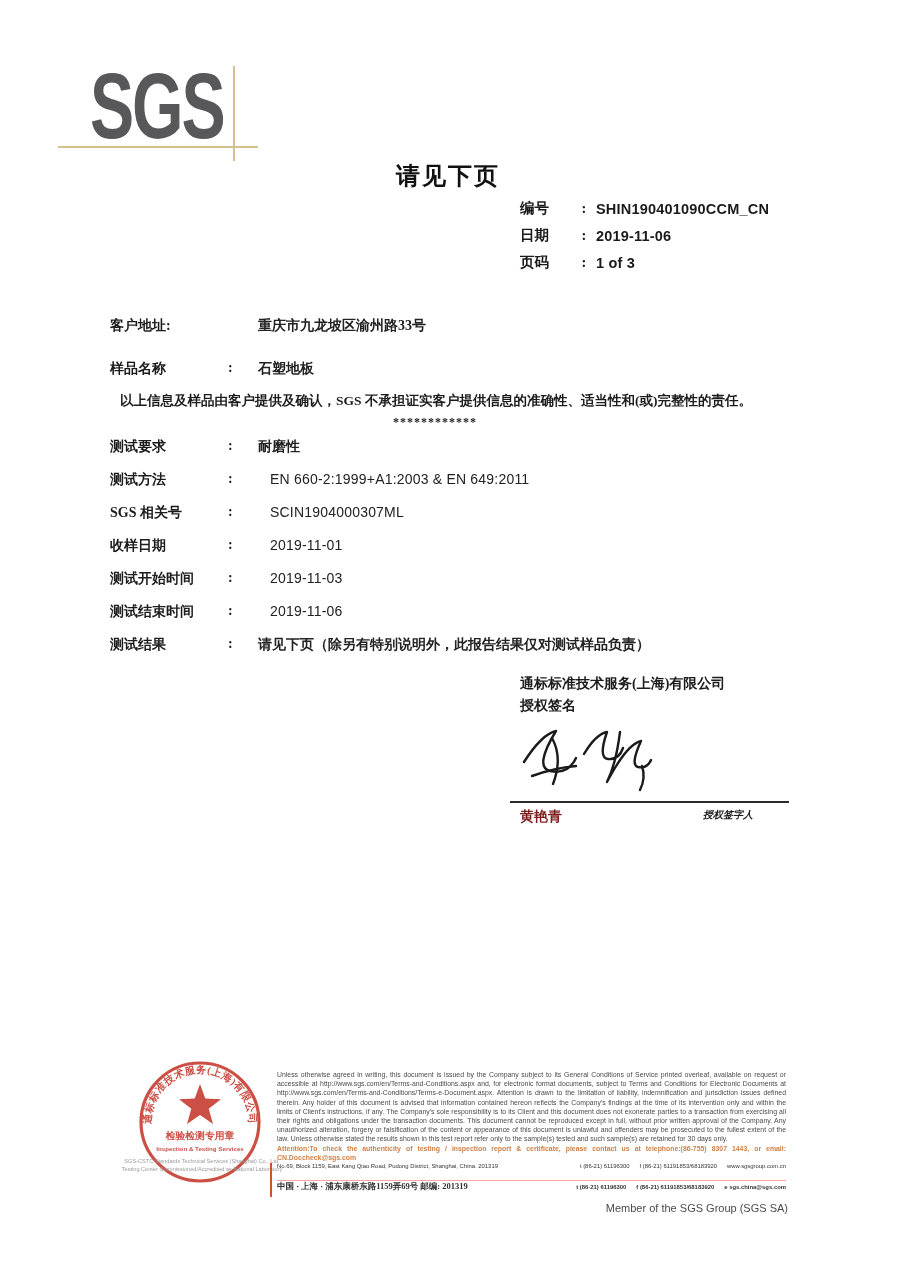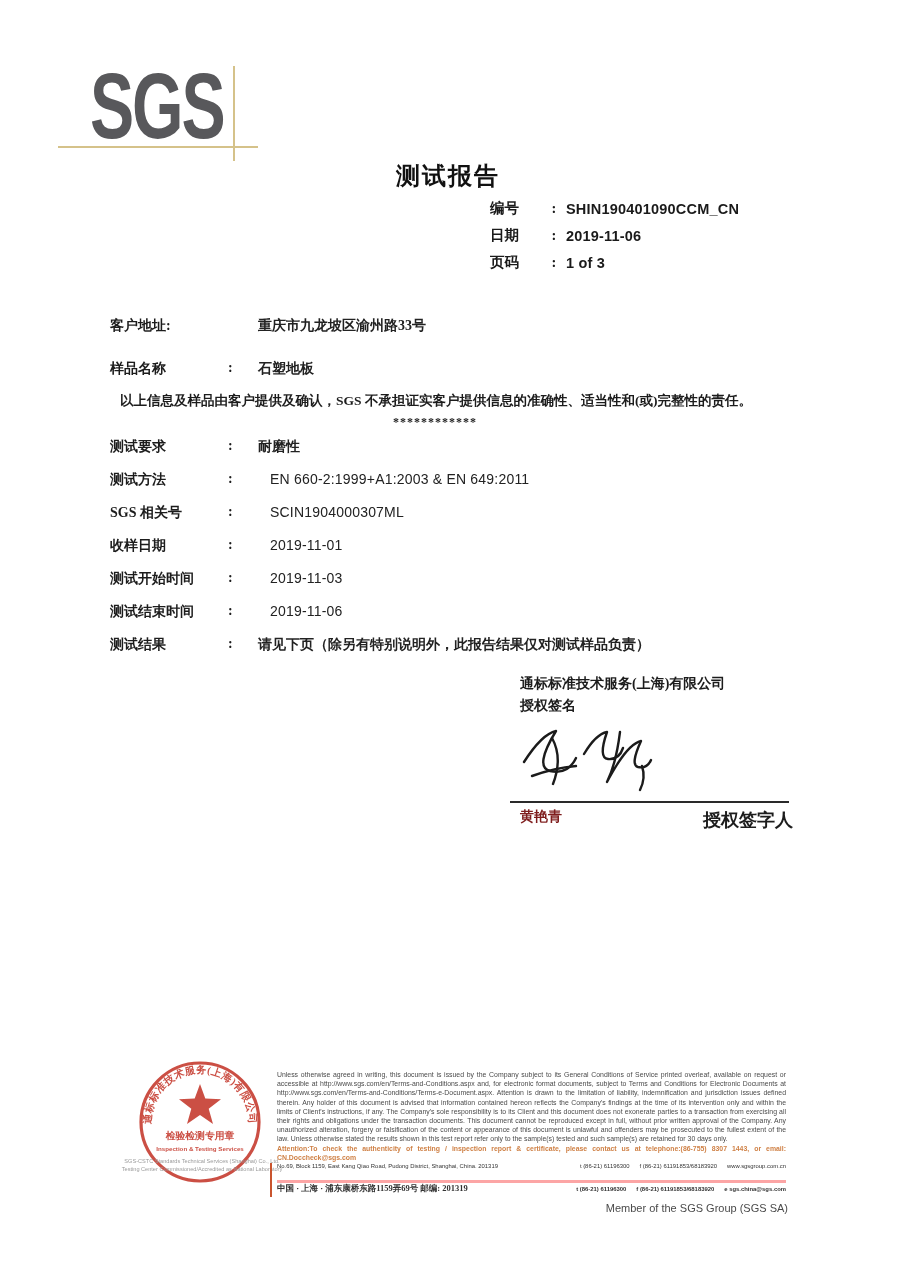--- a/index.html
+++ b/index.html
@@ -16,72 +16,72 @@
     font-weight:700; font-size:92px; line-height:92px; color:#58585b;
     letter-spacing:-3px; transform:scaleX(0.72); transform-origin:left top;
   }
   .logo-vline { position:absolute; left:233px; top:66px; width:2px; height:95px; background:#d5c28a; }
   .logo-hline { position:absolute; left:58px;  top:146px; width:200px; height:2px; background:#d5c28a; }
 
   
   .doc-title { position:absolute; left:396px; top:160px; font-size:24px; font-weight:700; letter-spacing:2px; color:#111; }
   .hdr-rows { position:absolute; left:490px; top:195px; }
   .hdr-row { display:flex; height:27px; align-items:center; }
-  .hdr-row .lbl { width:52px; font-size:14.5px; font-weight:700; color:#1a1a1a; }
+  .hdr-row .lbl { width:52px; font-size:14.5px; font-weight:700; color:#1a1a1a;margin-left:30px; }
   .hdr-row .sep { width:24px; font-size:14.5px; font-weight:700; text-align:center; color:#1a1a1a; }
   .hdr-row .val { font-family:"Liberation Sans","DejaVu Sans",sans-serif; font-size:14.5px; font-weight:700; color:#1a1a1a; letter-spacing:.2px;text-align:right; }
 
   
   .row { position:absolute; left:110px; display:flex; align-items:flex-start; width:720px; }
   .row .lbl  { width:118px; font-size:14px; font-weight:600; color:#1c1c1c; flex:none; }
   .row .sep  { width:30px; font-size:14px; font-weight:600; color:#1c1c1c; flex:none; }
   .row .val  { font-size:14px; color:#222; }
   .val.cjk   { font-weight:600; }
   .val.latin { font-family:"Liberation Sans","DejaVu Sans",sans-serif; letter-spacing:.2px;margin-left:12px; }
   .row .lblwide { width:148px; font-size:14px; font-weight:600; color:#1c1c1c; flex:none; }
 
   .disclaimer { position:absolute; left:112px; top:392px; width:692px; font-size:13.5px; font-weight:600; color:#1c1c1c; text-indent:8px; }
   .stars { position:absolute; left:0; top:415px; width:870px; text-align:center; font-size:12px; font-weight:700; letter-spacing:1px; color:#1c1c1c; }
 
   
   .sig-company { position:absolute; left:520px; top:673px; font-size:14px; font-weight:600; line-height:22px; color:#1c1c1c; }
   .sig-svg { position:absolute; left:518px; top:716px; }
   .sig-line { position:absolute; left:510px; top:801px; width:279px; height:1.5px; background:#2a2a2a; }
   .sig-name  { position:absolute; left:520px; top:808px; font-size:14px; font-weight:600; color:#7f1d1d; }
-  .sig-title { position:absolute; left:703px; top:808px; font-size:18px; font-weight:600; color:#1c1c1c; }
+  .sig-title { position:absolute; left:703px; top:808px; font-size:10px; font-weight:600; color:#1c1c1c;font-style:italic; }
 
   
   .stamp { position:absolute; left:128px; top:1050px; width:144px; height:144px; opacity:.9; }
   .stamp-sub { position:absolute; left:114px; top:1157px; width:176px; font-family:"Liberation Sans","DejaVu Sans",sans-serif;
                font-size:5.6px; line-height:8px; color:#9b9b9b; text-align:center; }
 
   
   .legal { position:absolute; left:277px; top:1070px; width:509px;
            font-family:"Liberation Sans","DejaVu Sans",sans-serif;
            font-size:6.9px; line-height:9.2px; text-align:justify; color:#4a4a4a; }
   .attention { font-weight:700; color:#cf8045; }
   .addr { position:absolute; left:270px; top:1163px; width:516px; border-left:2px solid #c9542e; padding-left:5px;
           font-family:"Liberation Sans","DejaVu Sans",sans-serif; color:#333; }
   .addr-row { display:flex; align-items:baseline; gap:10px; height:17px; font-size:5.9px; white-space:nowrap; }
-  .addr-row.cn { border-top:3px solid #fca5a5; font-weight:700; }
+  .addr-row.cn { border-top:1px solid #fca5a5; font-weight:700; }
   .addr-row.cn .cjk-addr { font-size:8.5px; font-family:"Liberation Serif","DejaVu Serif",serif; }
   .addr-row .grow { flex:1 1 auto; }
   .member { position:absolute; right:112px; top:1202px; font-family:"Liberation Sans","DejaVu Sans",sans-serif;
             font-size:11px; color:#4a4a4a; }
 </style>
 </head>
 <body>
 
 <div class="page">
 
   <div class="logo-text">SGS</div>
   <div class="logo-vline"></div>
   <div class="logo-hline"></div>
 
-  <div class="doc-title">测试报告</div>
+  <div class="doc-title">请见下页</div>
 
   <div class="hdr-rows">
     <div class="hdr-row">
       <span class="lbl">编号</span>
       <span class="sep">:</span>
       <span class="val">SHIN190401090CCM_CN</span>
     </div>
     <div class="hdr-row">
       <span class="lbl">日期</span>
       <span class="sep">:</span>

